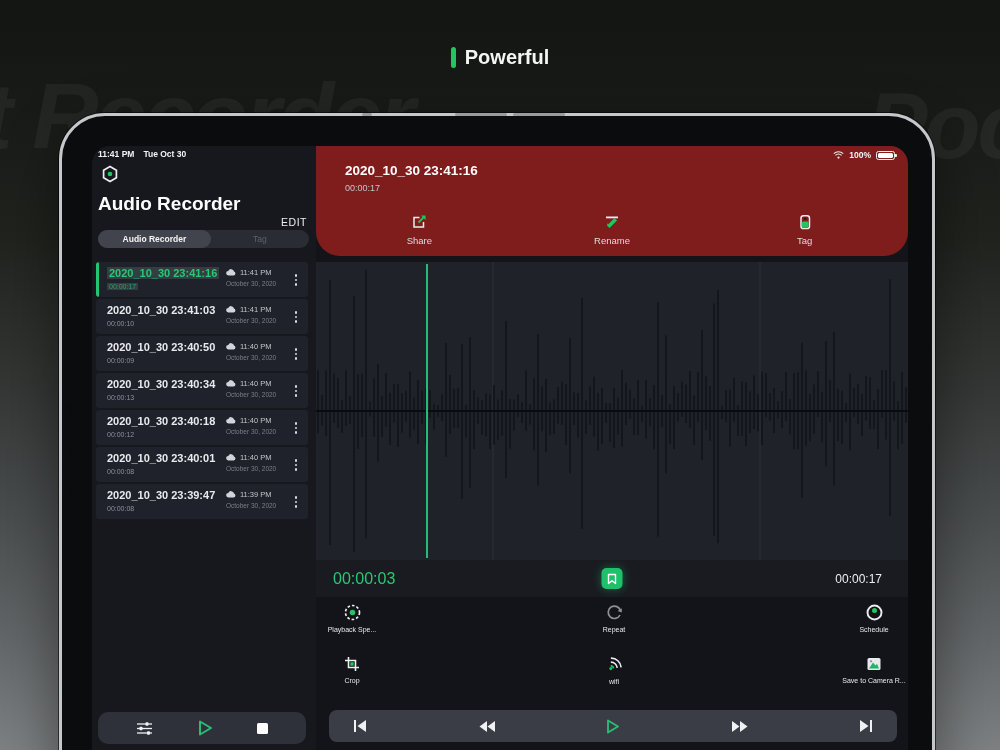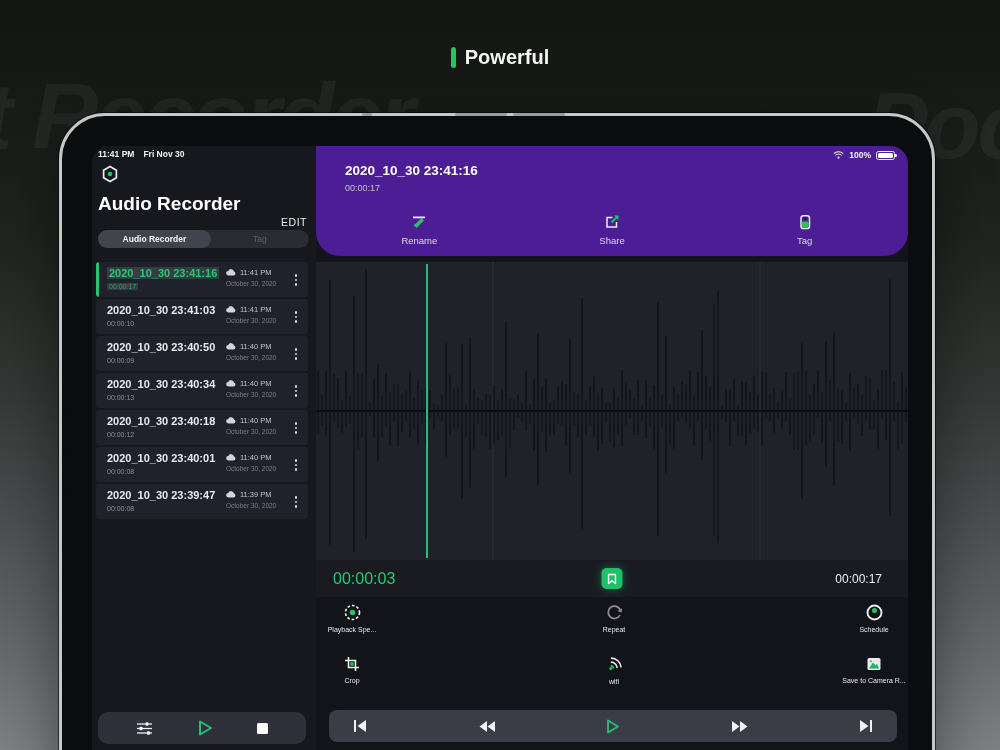--- a/index.html
+++ b/index.html
@@ -54,21 +54,21 @@
   .rec-item.selected .rec-name span, .rec-item.selected .rec-dur span { background:rgba(150,190,170,0.18); padding:0 2px; }
   .rec-item.selected .rec-dur { color:#2c9e64; }
 
   .sb-toolbar { position:absolute; top:566px; left:6px; right:10px; height:32px; background:#2e313a; border-radius:10px;
                 display:flex; align-items:center; justify-content:space-between; padding:0 38px; }
   .tool-btn { display:flex; align-items:center; justify-content:center; cursor:pointer; }
   .stop-sq { width:11px; height:11px; background:#ffffff; border-radius:1.5px; }
 
   
   .main { position:relative; flex:1; background:#131419; }
-  .player-header { position:absolute; top:0; left:0; right:0; height:110px; background:#4c1d95;
+  .player-header { position:absolute; top:0; left:0; right:0; height:110px; background:#7f1d1d;
                    border-radius:0 0 24px 24px; }
   .ph-status { position:absolute; top:4px; right:13px; display:flex; align-items:center; gap:5px;
                font-size:8.5px; font-weight:bold; color:#f2f3f5; }
   .battery { position:relative; width:19px; height:9px; border:1px solid #eceded; border-radius:2.5px; }
   .battery i { position:absolute; left:1px; top:1px; bottom:1px; right:1px; background:#ffffff; border-radius:1.5px; }
   .battery::after { content:""; position:absolute; right:-3px; top:2.5px; width:2px; height:3px; background:#eceded; border-radius:0 1px 1px 0; }
   .ph-title { position:absolute; left:29px; top:17px; font-size:13.5px; font-weight:bold; color:#ffffff; }
   .ph-dur { position:absolute; left:29px; top:37px; font-size:9px; color:#c2c4ca; }
   .actions { position:absolute; left:0; right:0; bottom:10px; display:flex; padding:0 7px; }
   .action { flex:1; display:flex; flex-direction:column; align-items:center; gap:4px; cursor:pointer; }
@@ -113,21 +113,21 @@
   <div class="top-btn" style="left:451px;width:52px;"></div>
   <div class="side-dot" style="top:289px;"></div>
   <div class="side-dot" style="top:334px;"></div>
   <div class="side-dot" style="top:374px;"></div>
 
   <div class="screen">
 
     <aside class="sidebar">
       <div class="sb-status">
         <span>11:41 PM</span>
-        <span>Fri Nov 30</span>
+        <span>Tue Oct 30</span>
       </div>
 
       <div class="sb-head">
         <svg width="18" height="19" viewBox="0 0 18 19">
           <polygon points="9,1.6 15.4,5.3 15.4,12.7 9,16.4 2.6,12.7 2.6,5.3" fill="none" stroke="#eceded" stroke-width="1.7"></polygon>
           <circle cx="9" cy="9" r="2.3" fill="#22c55e"></circle>
         </svg>
         <span class="sb-edit">EDIT</span>
       </div>
 
@@ -315,33 +315,33 @@
               <i></i>
             </span>
         </div>
 
         <div class="ph-title">2020_10_30 23:41:16</div>
         <div class="ph-dur">00:00:17</div>
 
         <div class="actions">
           <div class="action">
             <svg width="18" height="18" viewBox="0 0 18 18">
+              <path d="M9.5 4.5H4v9.5h9.5V9" fill="none" stroke="#eceded" stroke-width="1.5"></path>
+              <line x1="8.5" y1="9.5" x2="14.6" y2="3.4" stroke="#22c55e" stroke-width="1.8"></line>
+              <polygon points="15.5,2.5 15.5,7 11,2.5" fill="#22c55e"></polygon>
+            </svg>
+            <span class="action-label">Share</span>
+          </div>
+          <div class="action">
+            <svg width="18" height="18" viewBox="0 0 18 18">
               <rect x="3" y="3.5" width="12" height="1.8" fill="#eceded"></rect>
               <polygon points="4,14.5 11.5,7 14,9.5 6.5,17" fill="#22c55e" transform="translate(0,-2)"></polygon>
               <polygon points="4,14.5 4.6,12.2 6.3,13.9" fill="#22c55e" transform="translate(0,-2)"></polygon>
             </svg>
             <span class="action-label">Rename</span>
-          </div>
-          <div class="action">
-            <svg width="18" height="18" viewBox="0 0 18 18">
-              <path d="M9.5 4.5H4v9.5h9.5V9" fill="none" stroke="#eceded" stroke-width="1.5"></path>
-              <line x1="8.5" y1="9.5" x2="14.6" y2="3.4" stroke="#22c55e" stroke-width="1.8"></line>
-              <polygon points="15.5,2.5 15.5,7 11,2.5" fill="#22c55e"></polygon>
-            </svg>
-            <span class="action-label">Share</span>
           </div>
           <div class="action">
             <svg width="18" height="18" viewBox="0 0 18 18">
               <rect x="5" y="2.8" width="8.5" height="12.8" rx="2.4" fill="none" stroke="#eceded" stroke-width="1.5"></rect>
               <rect x="5.9" y="8.6" width="6.7" height="6" rx="1.4" fill="#22c55e"></rect>
               <circle cx="9.2" cy="5.6" r="1.2" fill="#16171c"></circle>
             </svg>
             <span class="action-label">Tag</span>
           </div>
         </div>

